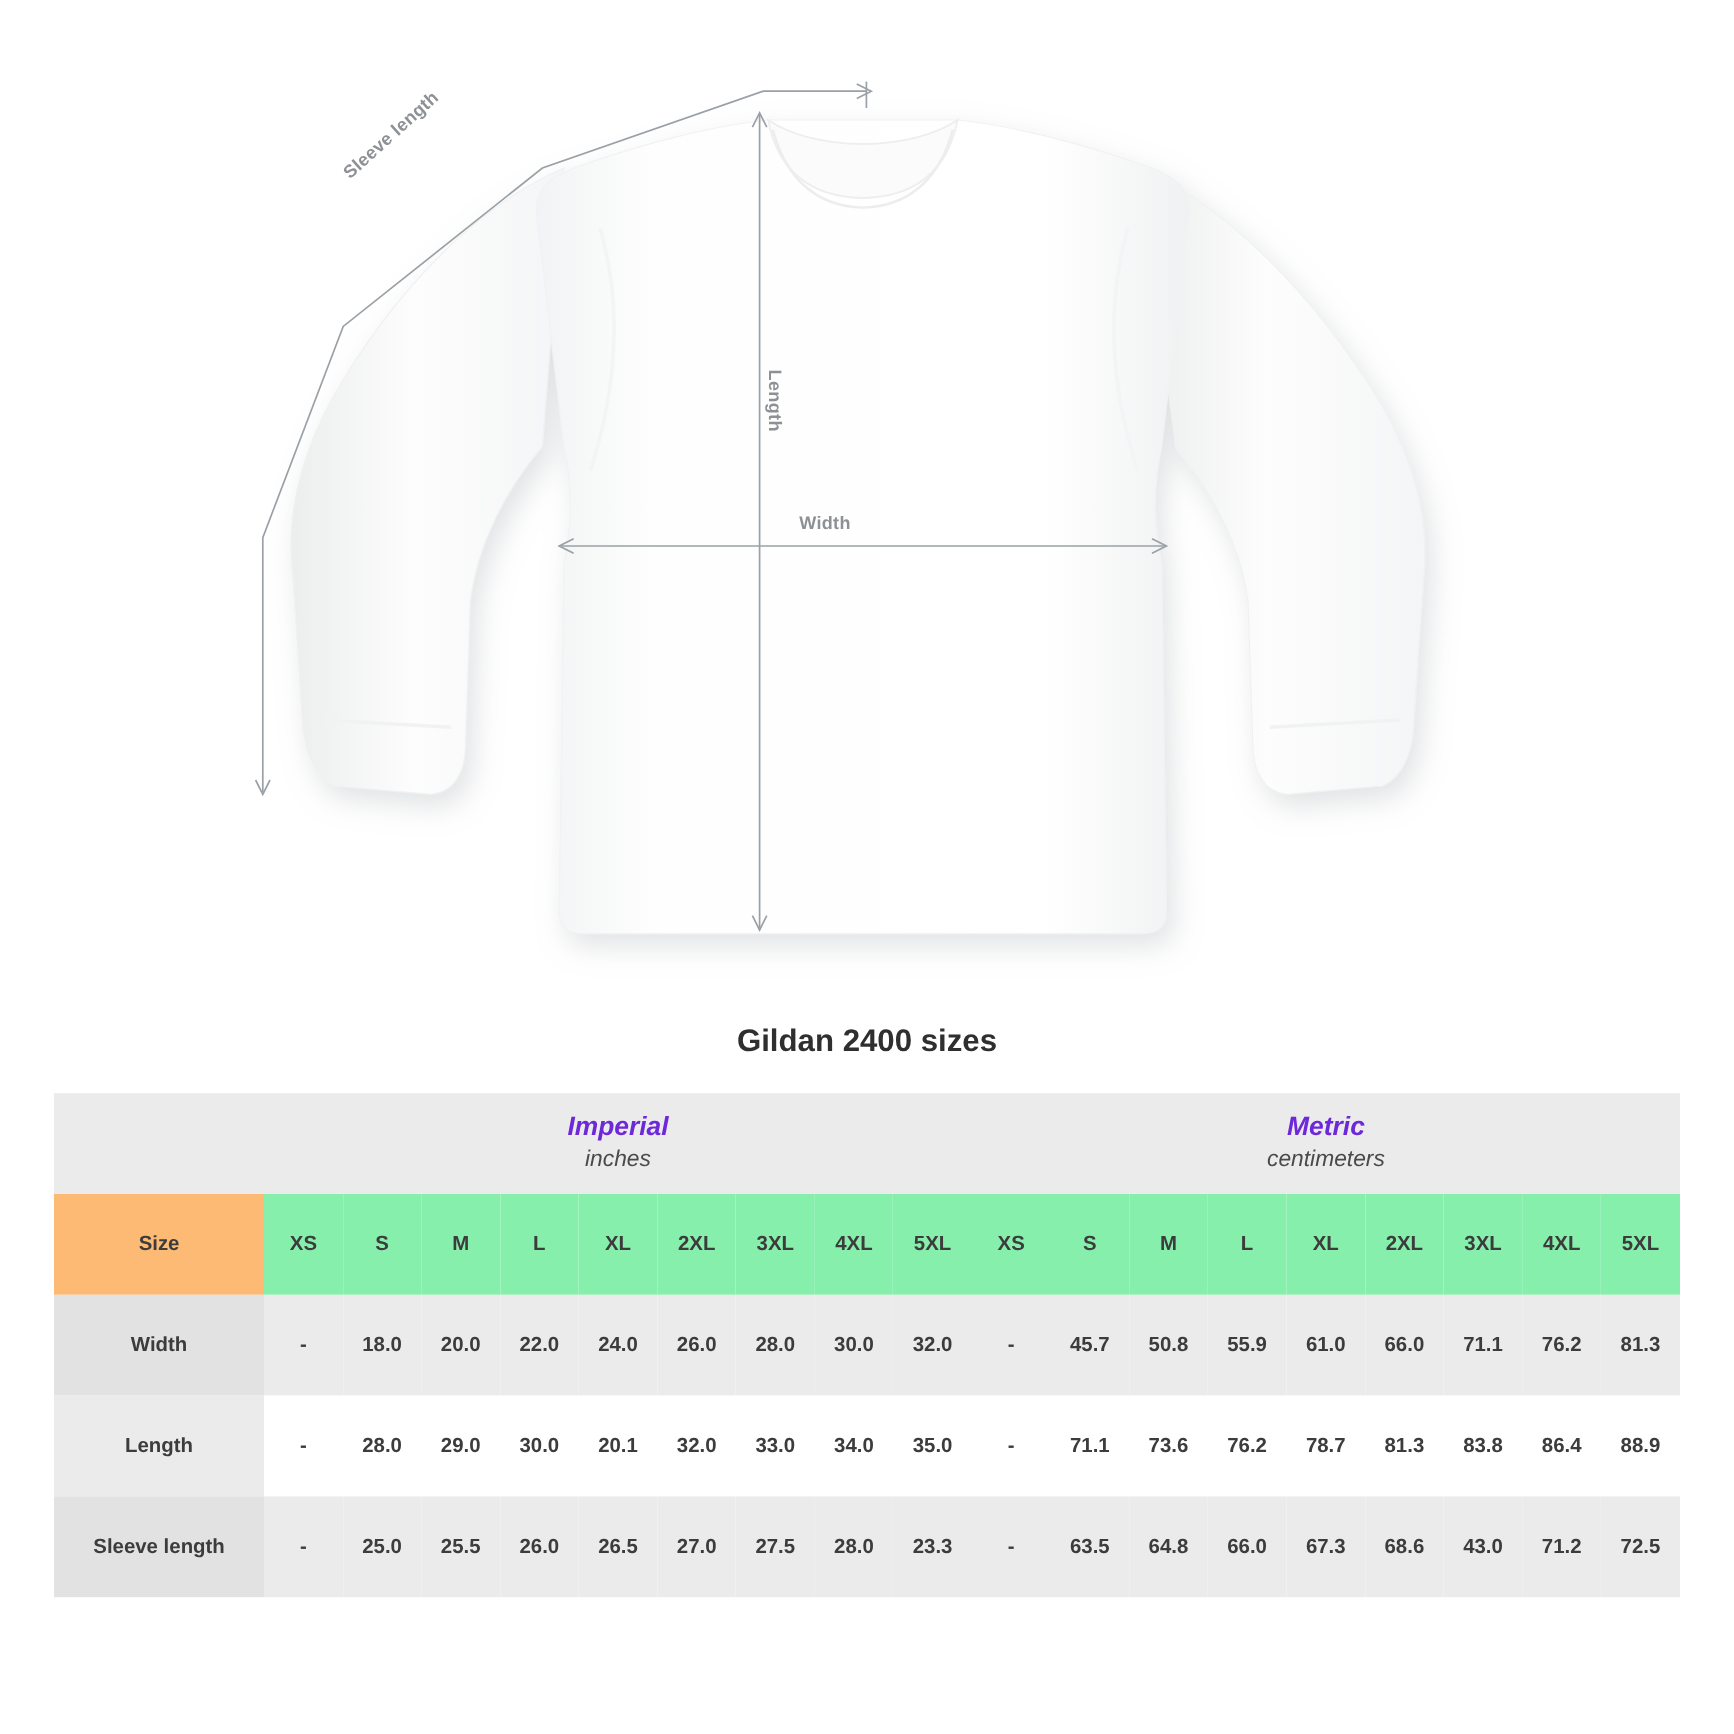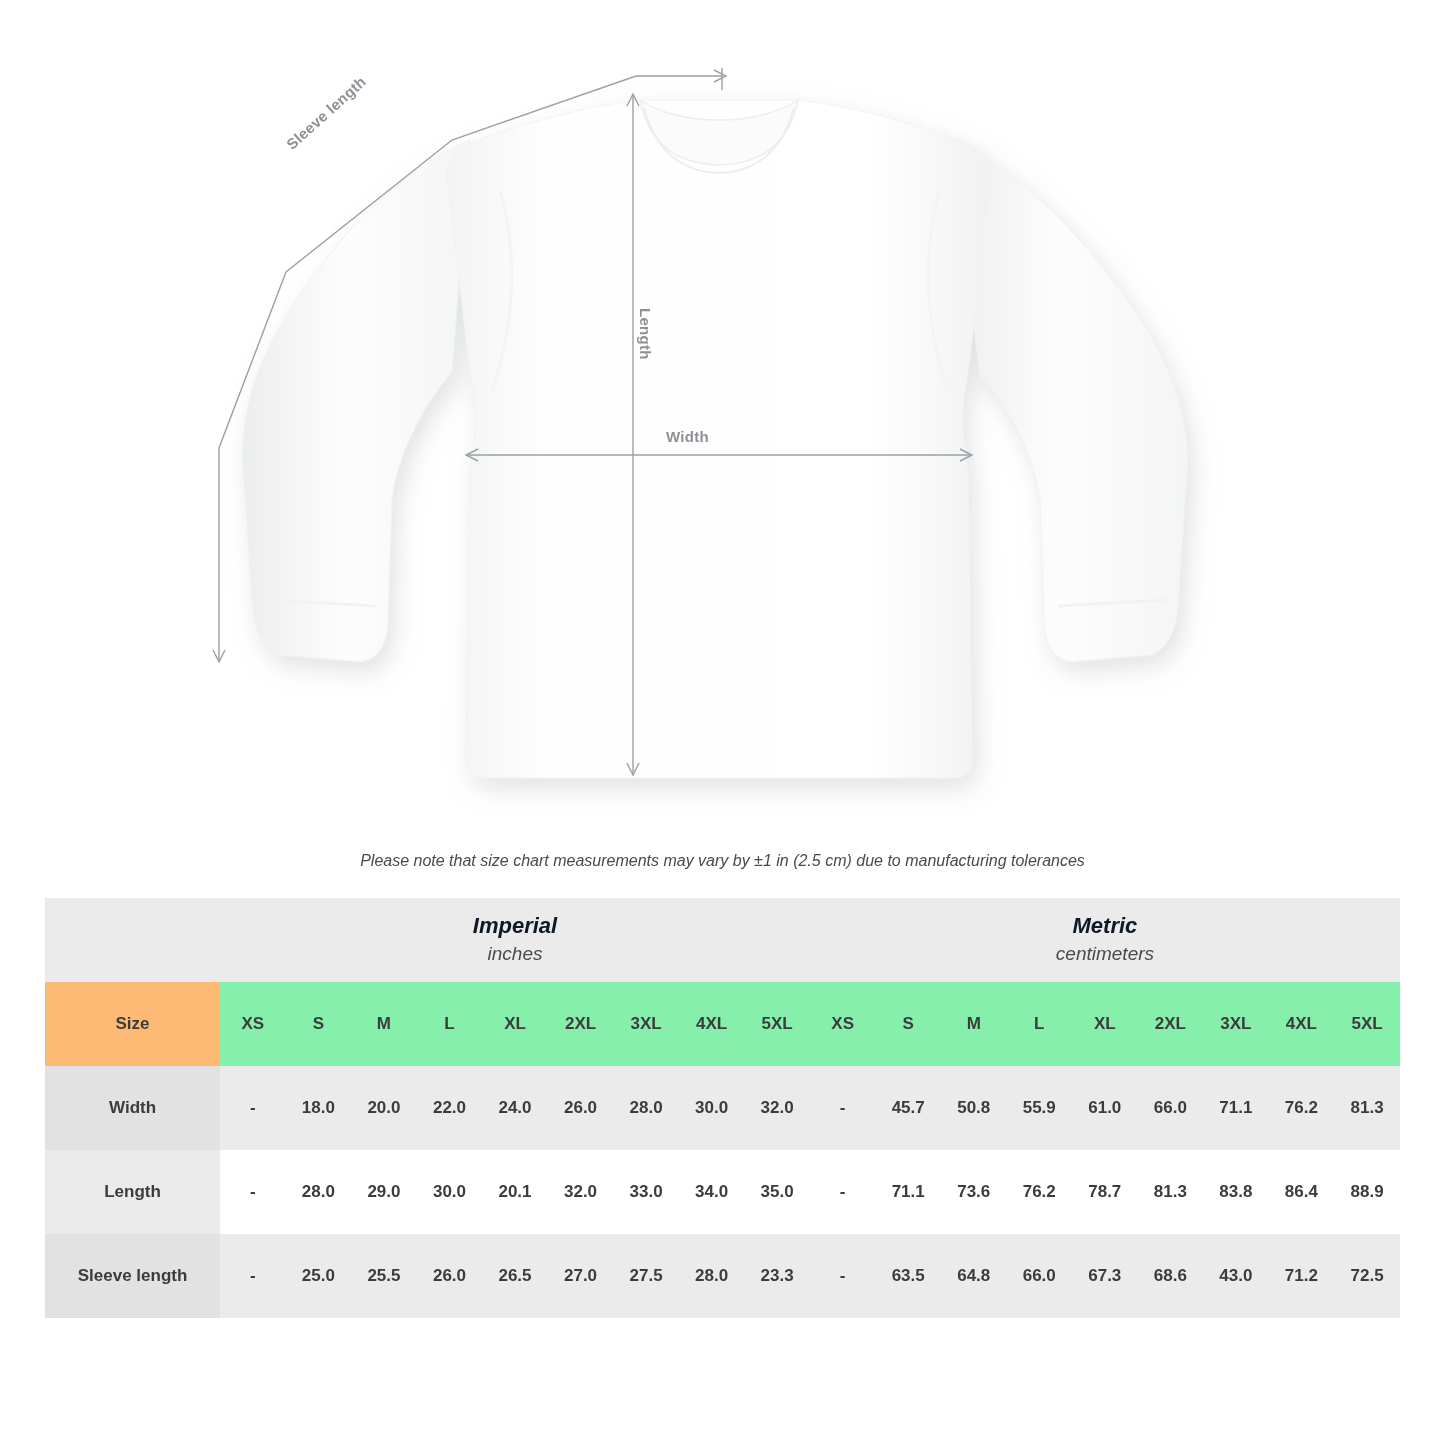--- a/index.html
+++ b/index.html
@@ -87,21 +87,21 @@
   }
   .unit-row th {
     height: 112px;
     background: #ebebeb;
     vertical-align: middle;
   }
   .unit-title {
     font-size: 22px;
     font-style: italic;
     font-weight: bold;
-    color: #0f172a;
+    color: #6d28d9;
     line-height: 1.25;
   }
   .unit-sub {
     font-size: 19px;
     font-style: italic;
     font-weight: normal;
     color: #4a4a4a;
     line-height: 1.5;
   }
   .row-head {
@@ -189,21 +189,21 @@
       <path d="M960 449 L 972 455 L 960 461"></path>
     </g>
   </svg>
 
   <span class="dim-label width-label">Width</span>
   <span class="dim-label length-label">Length</span>
   <span class="dim-label sleeve-label">Sleeve length</span>
 </div>
 
 <div class="title-block">
-  <p class="chart-note">Please note that size chart measurements may vary by ±1 in (2.5 cm) due to manufacturing tolerances</p>
+  <h1 class="chart-title">Gildan 2400 sizes</h1>
 </div>
 
 <div class="table-wrap">
   <table class="size-table">
     <colgroup>
       <col class="col-label">
       <col class="col-size">
         <col class="col-size">
         <col class="col-size">
         <col class="col-size">

